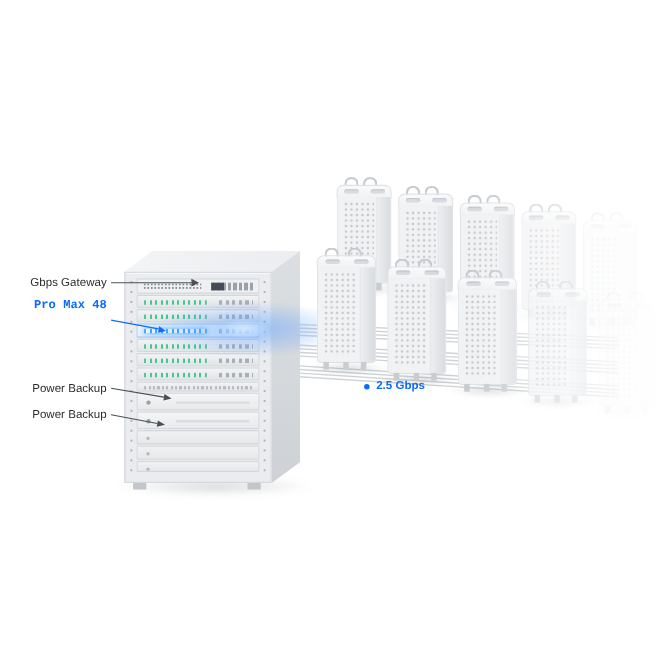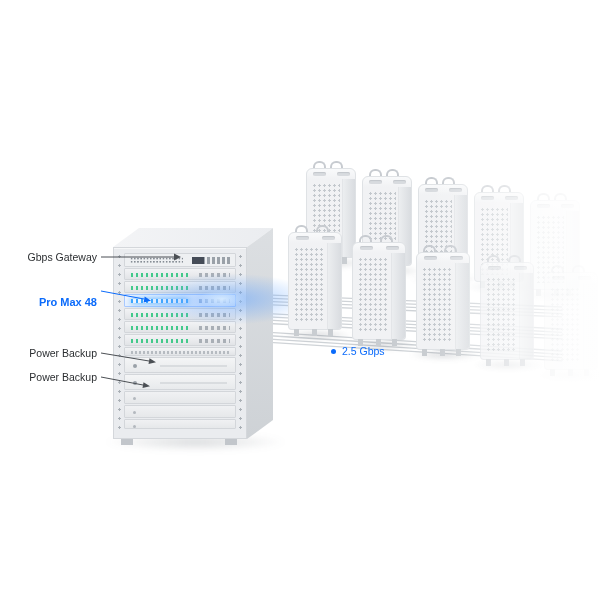--- a/index.html
+++ b/index.html
@@ -96,21 +96,21 @@
   
   svg.annotations{position:absolute;left:0;top:0;z-index:7;}
   .lead{stroke:#4b4f54;stroke-width:1;}
   .lead.blue{stroke:var(--accent);}
   .arrow{fill:#4b4f54;}
   .arrow.blue-fill{fill:var(--accent);}
   .label{position:absolute;right:503px;z-index:7;white-space:nowrap;text-align:right;
          font-size:10.5px;color:#2b2e31;}
   .label.accent{color:var(--accent);font-weight:700;font-size:11px;}
   .speed{position:absolute;left:331px;top:345px;z-index:6;display:flex;align-items:center;gap:6px;
-         color:var(--accent);font-size:10.5px;font-weight:400;}
+         color:var(--accent);font-size:10.5px;font-weight:700;}
   .speed .dot{width:5px;height:5px;border-radius:50%;background:var(--accent);display:inline-block;}
 </style>
 </head>
 <body>
 
 <div class="scene">
 
   <div class="towers back" id="towers-back">
       <div class="tower" style="left: 306px; top: 168px; width: 50px; height: 96px; opacity: 1;">
         <div class="t-shadow"></div>
@@ -342,21 +342,21 @@
       <line class="lead" x1="101" y1="353" x2="149" y2="361"></line>
       <polygon class="arrow" points="148.5,364 149.5,358.2 156,362.2"></polygon>
     </g>
     <g>
       <line class="lead" x1="101" y1="377" x2="143" y2="385"></line>
       <polygon class="arrow" points="142.5,388 143.5,382.2 150,386.2"></polygon>
     </g>
   </svg>
 
   <div class="label" style="top:251px;">Gbps Gateway</div>
-  <div class="label accent" style="top:296px;">Pro Max 48</div>
+  <div class="label accent" style="top:272px;font-family:Liberation Mono, monospace;">Pro Max 48</div>
   <div class="label" style="top:347px;">Power Backup</div>
   <div class="label" style="top:371px;">Power Backup</div>
 
   <div class="speed">
     <span class="dot"></span>
     <span>2.5 Gbps</span>
   </div>
 
 </div>
 

